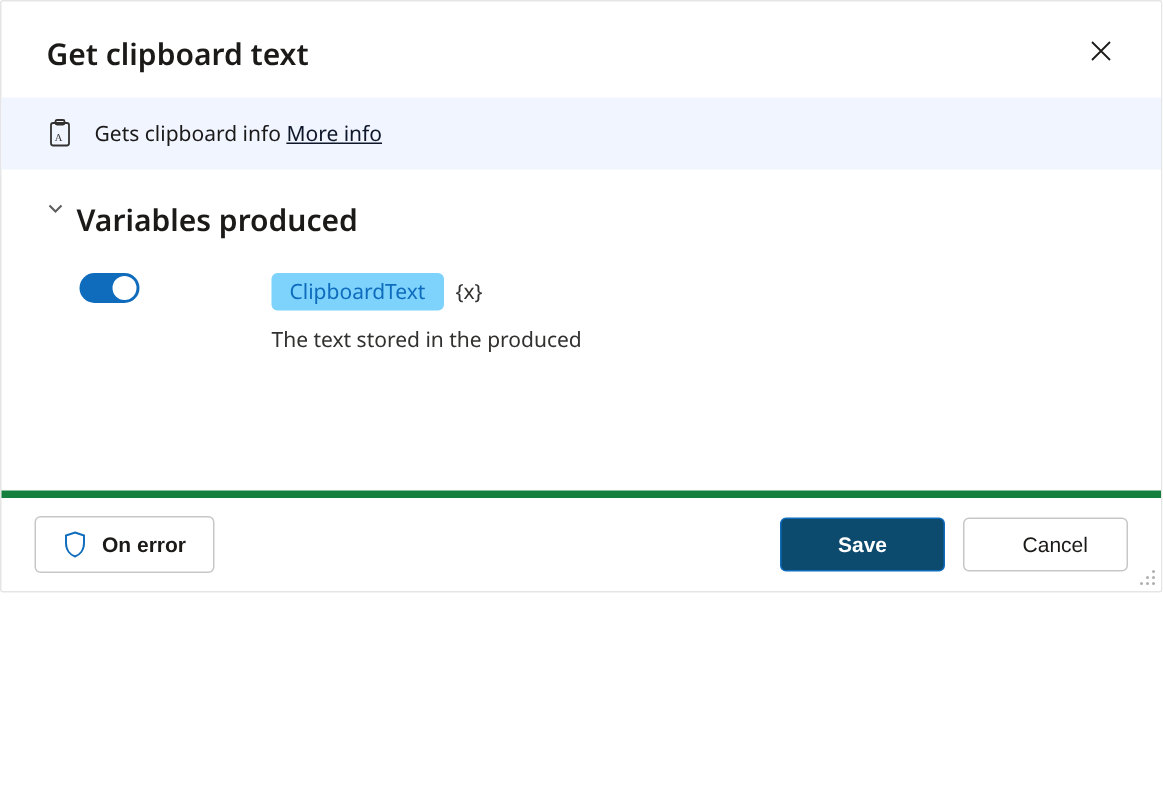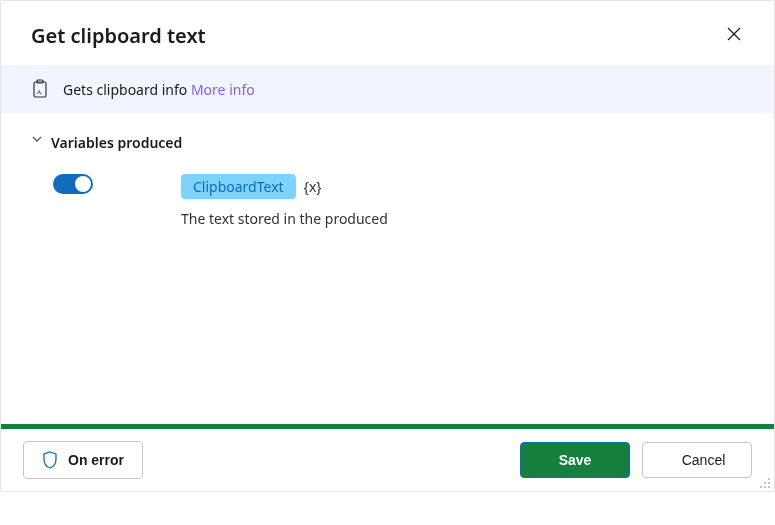--- a/index.html
+++ b/index.html
@@ -5,21 +5,21 @@
   * { box-sizing: border-box; }
   html, body {
     margin: 0; padding: 0;
     width: 775px; height: 525px;
     font-family: "Segoe UI", system-ui, sans-serif;
     font-size: 14px;
     color: #1b1a19;
     background: #fff;
   }
   .dialog {
-    width: 775px; height: 492px;
+    width: 775px; height: 395px;
     display: flex; flex-direction: column;
     border: 1px solid #e5e5e5;
     border-radius: 2px;
     position: relative;
   }
   .header {
     display: flex; align-items: center; justify-content: space-between;
     padding: 18px 24px 14px 30px;
   }
   .header h1 {
@@ -31,31 +31,31 @@
   }
   .close-btn svg { width: 14px; height: 14px; }
 
   .info-banner {
     background: #f0f5ff;
     display: flex; align-items: center; gap: 14px;
     padding: 14px 30px;
     font-size: 14px;
   }
   .info-banner .icon { width: 18px; display:flex; align-items:center; }
-  .info-link { color: #8b5cf6; cursor: pointer; }
+  .info-link { color: #0f172a; text-decoration: underline; cursor: pointer; }
 
   .body {
     flex: 1;
     padding: 20px 30px;
     overflow: auto;
   }
 
   .section-head {
     display: flex; align-items: flex-start; gap: 8px;
-    font-weight: 600; font-size: 14px;
+    font-weight: 600; font-size: 20px;
     cursor: pointer;
   }
   .section-head .chevron { width: 12px; height: 12px; display:flex; align-items:center; }
 
   .var-row {
     display: flex; align-items: flex-start;
     margin-top: 22px;
   }
   .toggle-wrap { width: 150px; padding-left: 22px; }
   .toggle {
@@ -91,21 +91,21 @@
   }
   .btn-secondary {
     background: #fff; border: 1px solid #c7c7c7; color: #1b1a19; padding-left: 19px;
   }
   .on-error-btn {
     padding: 0 18px; min-width: 0; gap: 10px; font-weight: 600;
     height: 38px;
   }
   .on-error-btn .shield { width: 16px; height: 16px; display:flex; align-items:center; }
   .btn-primary {
-    background: #15803d; border: 1px solid #0f6cbd; color: #fff; font-weight: 600;
+    background: #0c4a6e; border: 1px solid #0f6cbd; color: #fff; font-weight: 600;
   }
   .footer-right { display: flex; gap: 12px; }
   .resize-grip {
     position: absolute; right: 2px; bottom: 2px;
     width: 14px; height: 14px;
   }
   .resize-grip svg { width: 14px; height: 14px; }
 </style>
 </head>
 <body>

